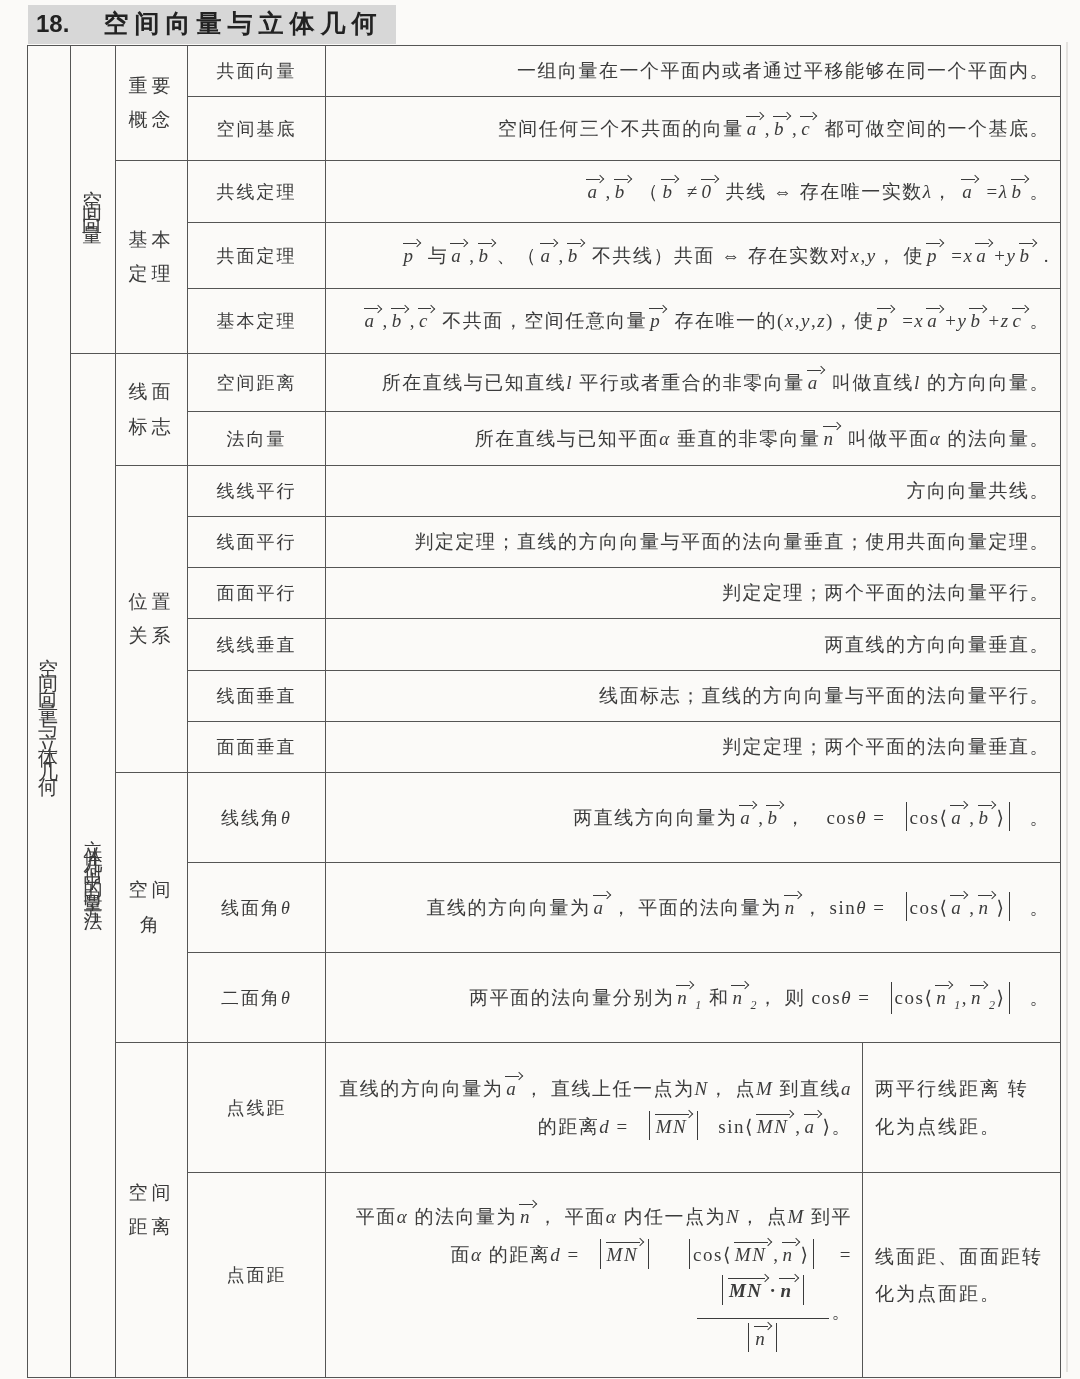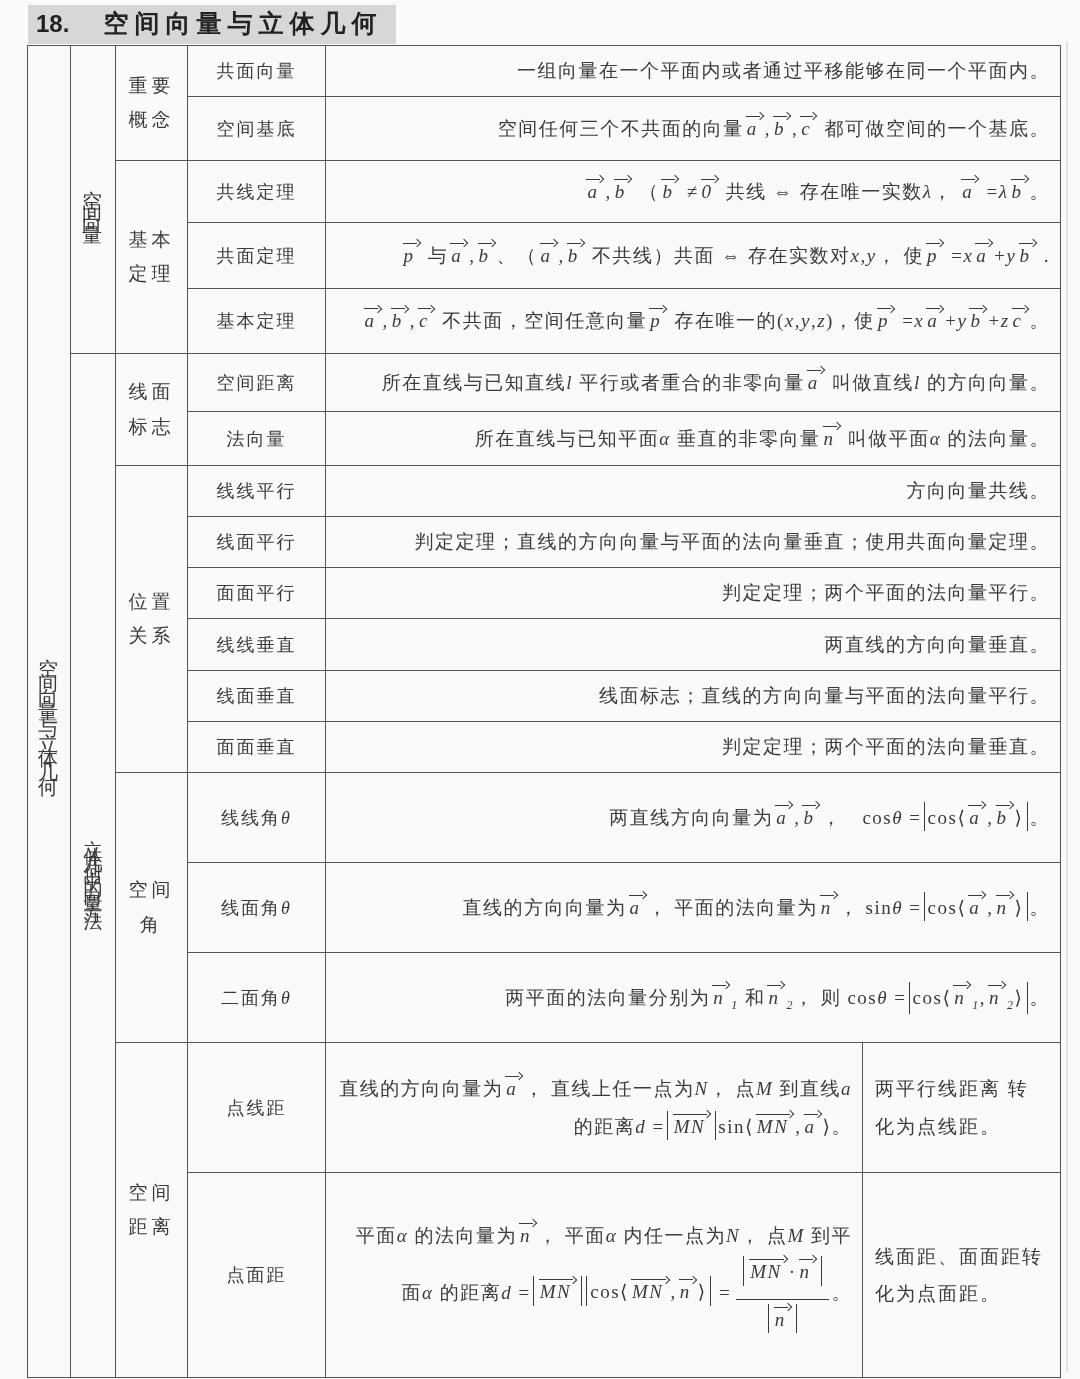--- a/index.html
+++ b/index.html
@@ -24,23 +24,23 @@
   td.grp{text-align:center;font-size:19px;letter-spacing:4px;line-height:1.8;padding:0 3px;}
   td.lbl{text-align:center;font-size:18px;letter-spacing:2px;white-space:nowrap;}
   td.cnt{font-size:19px;letter-spacing:1.5px;line-height:2.0;padding:6px 10px 6px 13px;text-align:right;}
   td.note{font-size:19px;letter-spacing:2px;line-height:1.95;padding:0 12px;}
   
   i{font-style:italic;}
   sub{font-size:12px;font-style:italic;}
   .oa{display:inline-block;position:relative;font-style:italic;padding:5px 5px 0 1px;margin:0 2px;line-height:1.05;}
   .oa::before{content:'';position:absolute;left:0;right:3px;top:2px;border-top:1.4px solid currentColor;}
   .oa::after{content:'';position:absolute;right:0;top:-0.5px;width:5px;height:5px;border:solid currentColor;border-width:0 1.4px 1.4px 0;transform:rotate(-45deg);}
-  .abs{display:inline-block;border-left:1.5px solid currentColor;border-right:1.5px solid currentColor;padding:1px 3px;margin:0 2px;line-height:1.3;}
+  .abs{display:inline-block;border-left:1.5px solid currentColor;border-right:1.5px solid currentColor;padding:1px 3px;margin:0 20px;line-height:1.3;}
   .frac{display:inline-flex;flex-direction:column;align-items:center;vertical-align:middle;margin:0 3px 0 5px;line-height:1.35;}
-  .fn{border-bottom:1.5px solid currentColor;padding:1px 5px 13px;}
+  .fn{border-bottom:1.5px solid currentColor;padding:1px 5px 13px;font-weight:bold;}
   .fd{padding:4px 5px 0;}
   .scan-edge{position:absolute;left:1066px;top:42px;height:1330px;width:2px;background:#e4e2df;}
 </style>
 </head>
 <body>
 
 <div class="title-bar">
   <span class="hl">
     <span class="sec-num">18.</span>
     <span class="sec-title">空间向量与立体几何</span>

